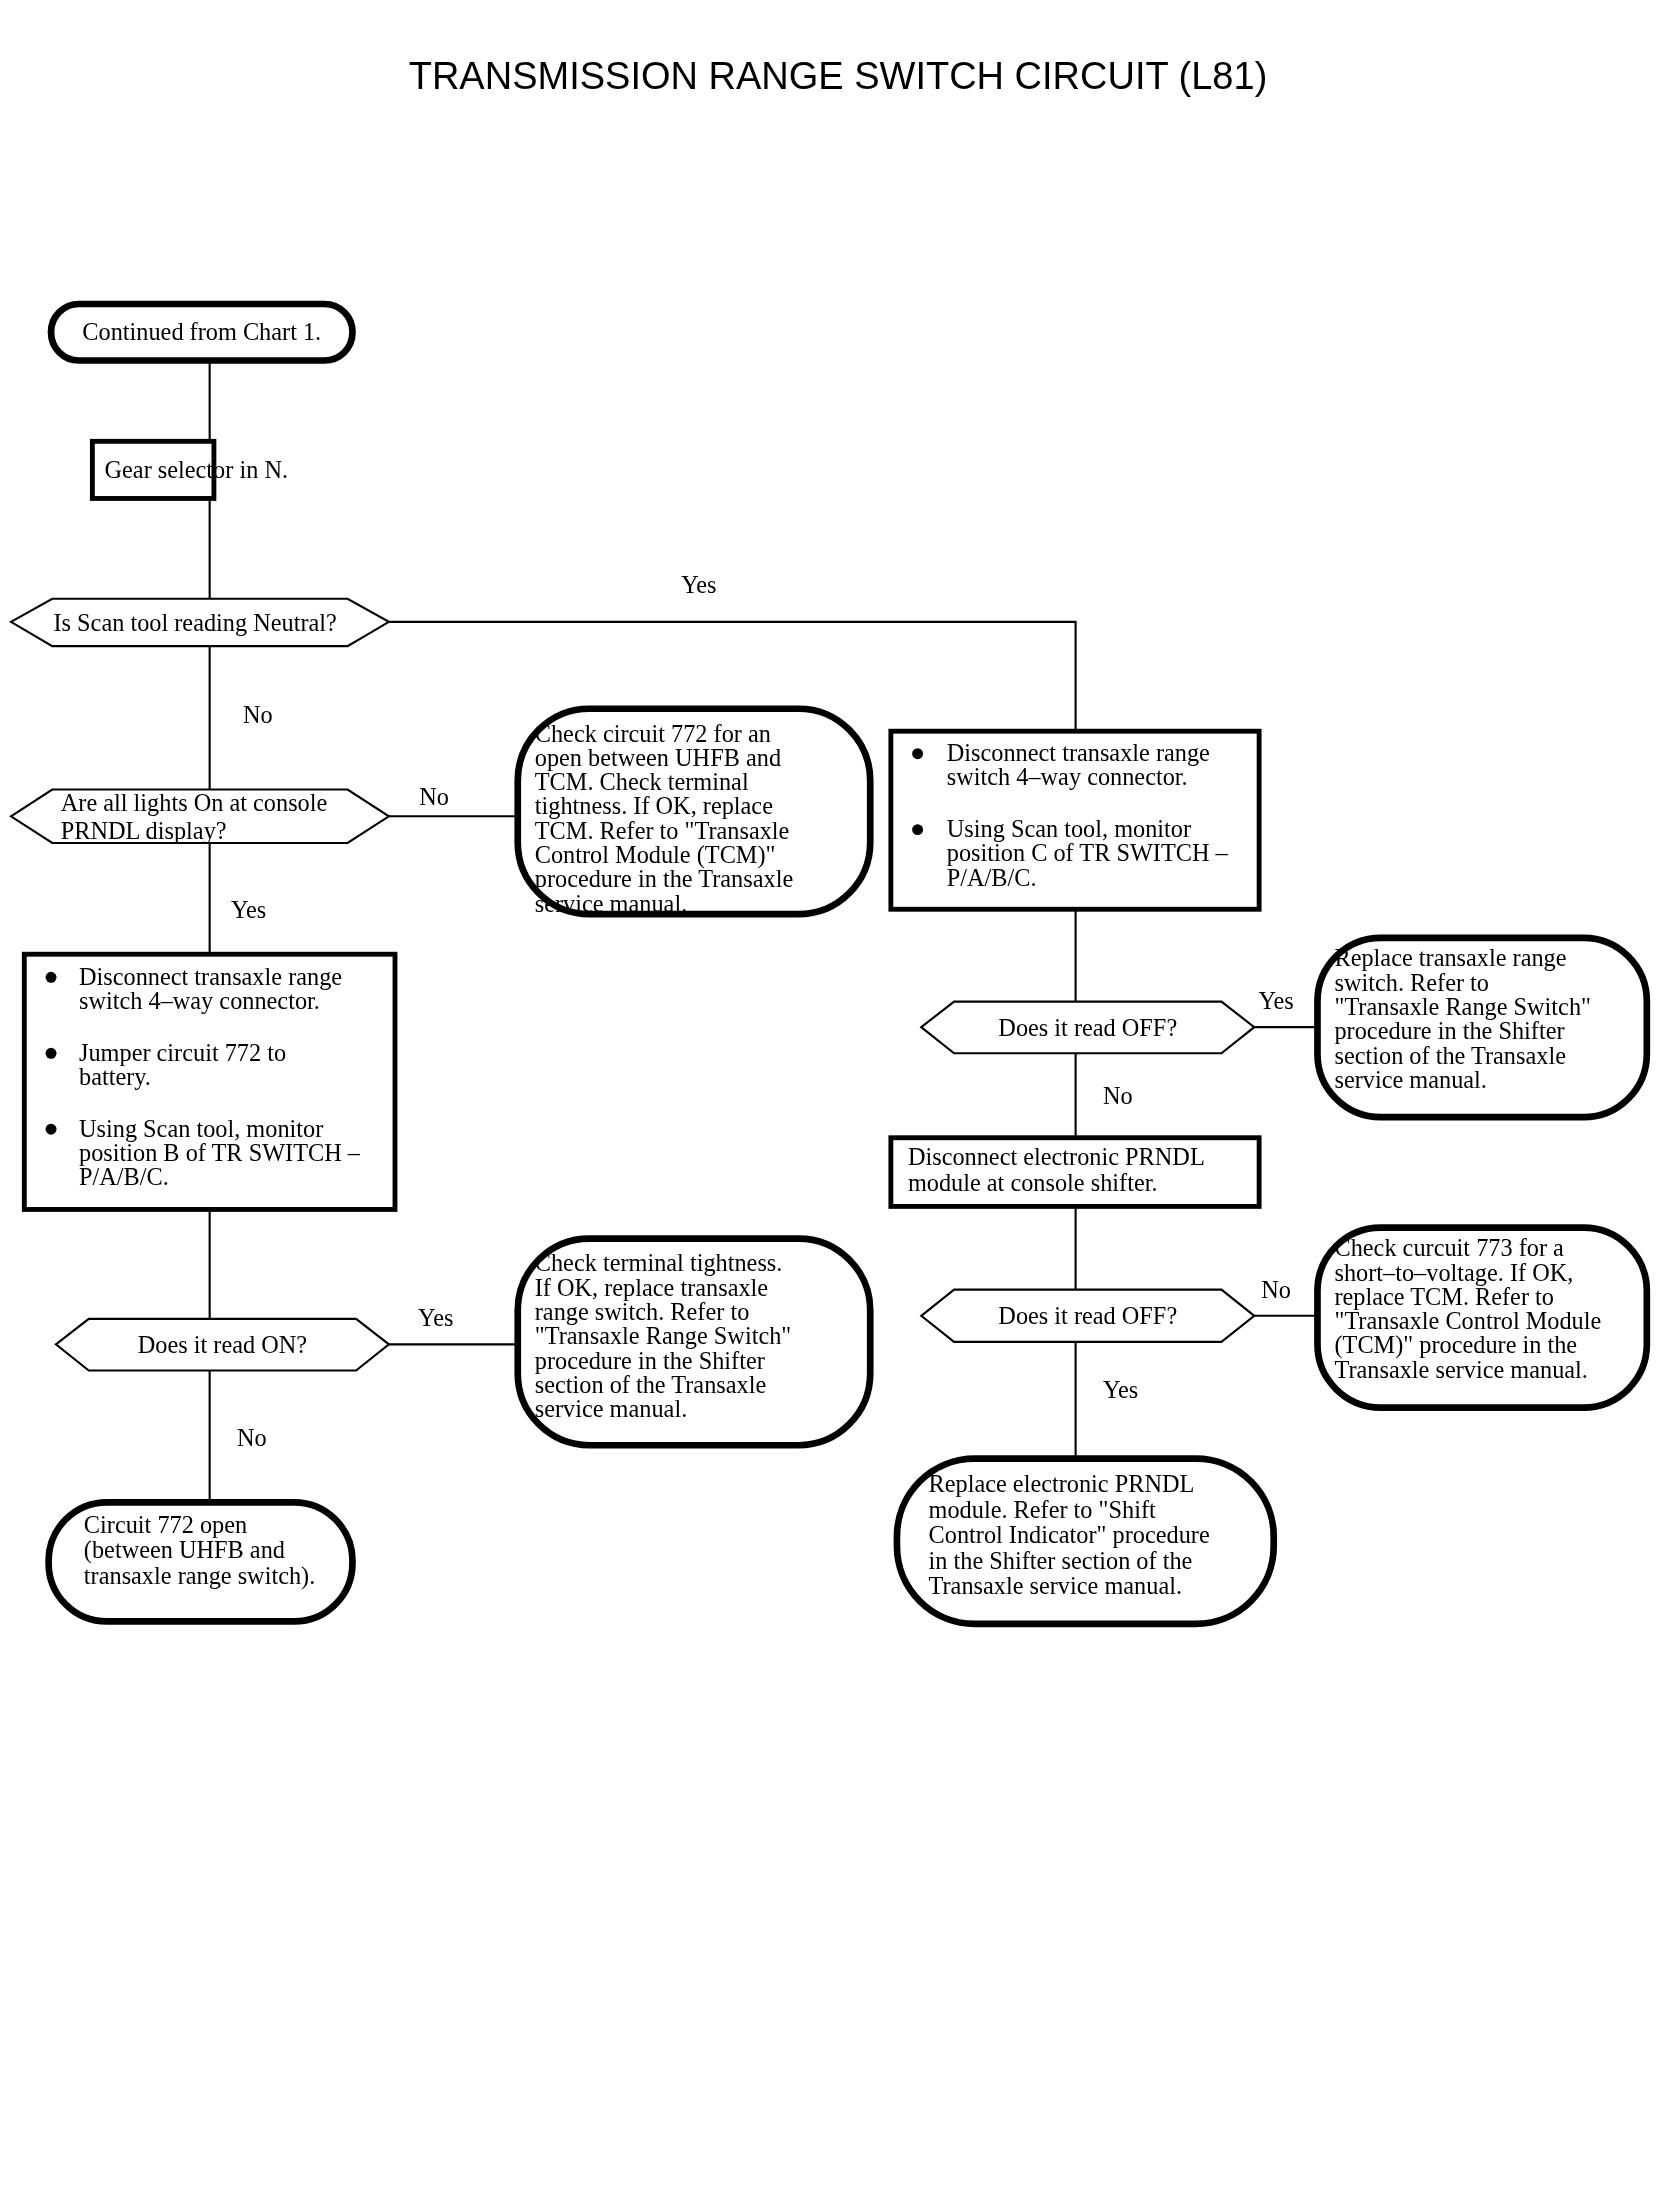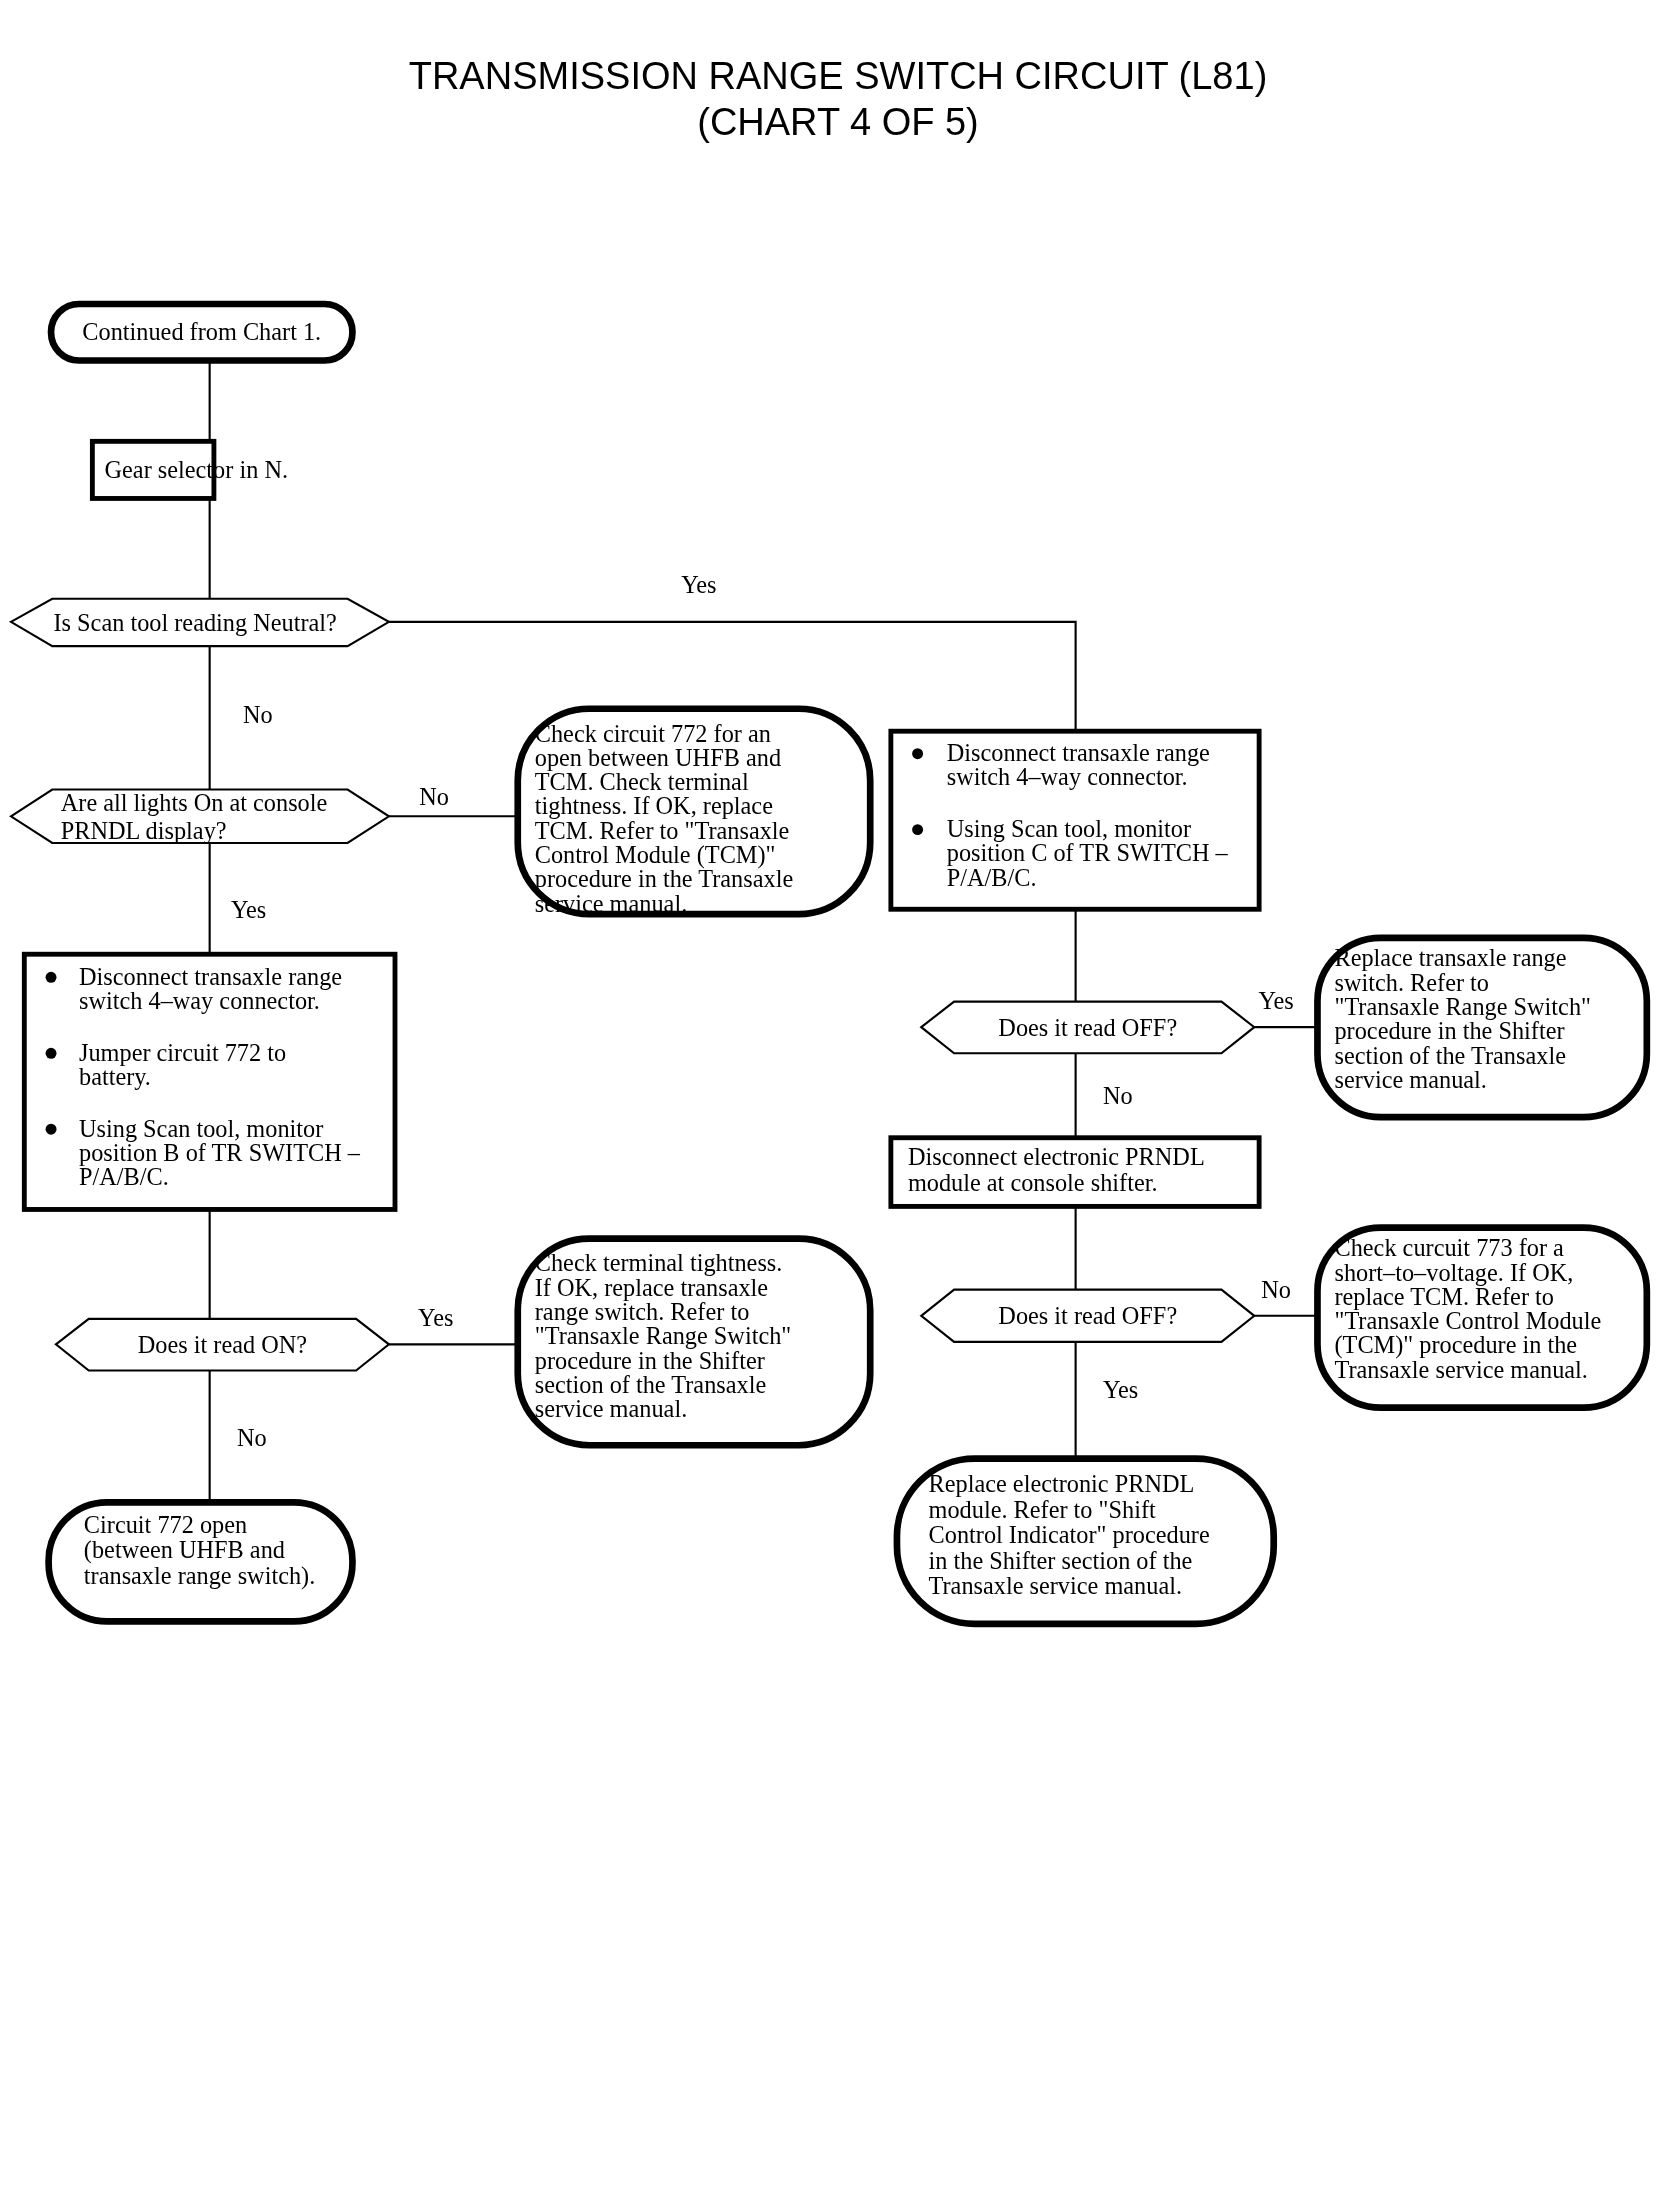--- a/index.html
+++ b/index.html
@@ -70,21 +70,20 @@
     fill: #000000;
   }
 </style>
 </head>
 <body>
 
 <div id="page">
 
   <div id="chart-title">
     <span class="tline">TRANSMISSION RANGE SWITCH CIRCUIT (L81)</span>
-    <span class="tline">(CHART 4 OF 5)</span>
   </div>
 
   <svg id="flow" viewBox="0 0 2758 3628">
 
     <g>
 
       <line class="connector" x1="345" y1="593" x2="345" y2="726"></line>
 
       <line class="connector" x1="345" y1="820" x2="345" y2="985"></line>
 

